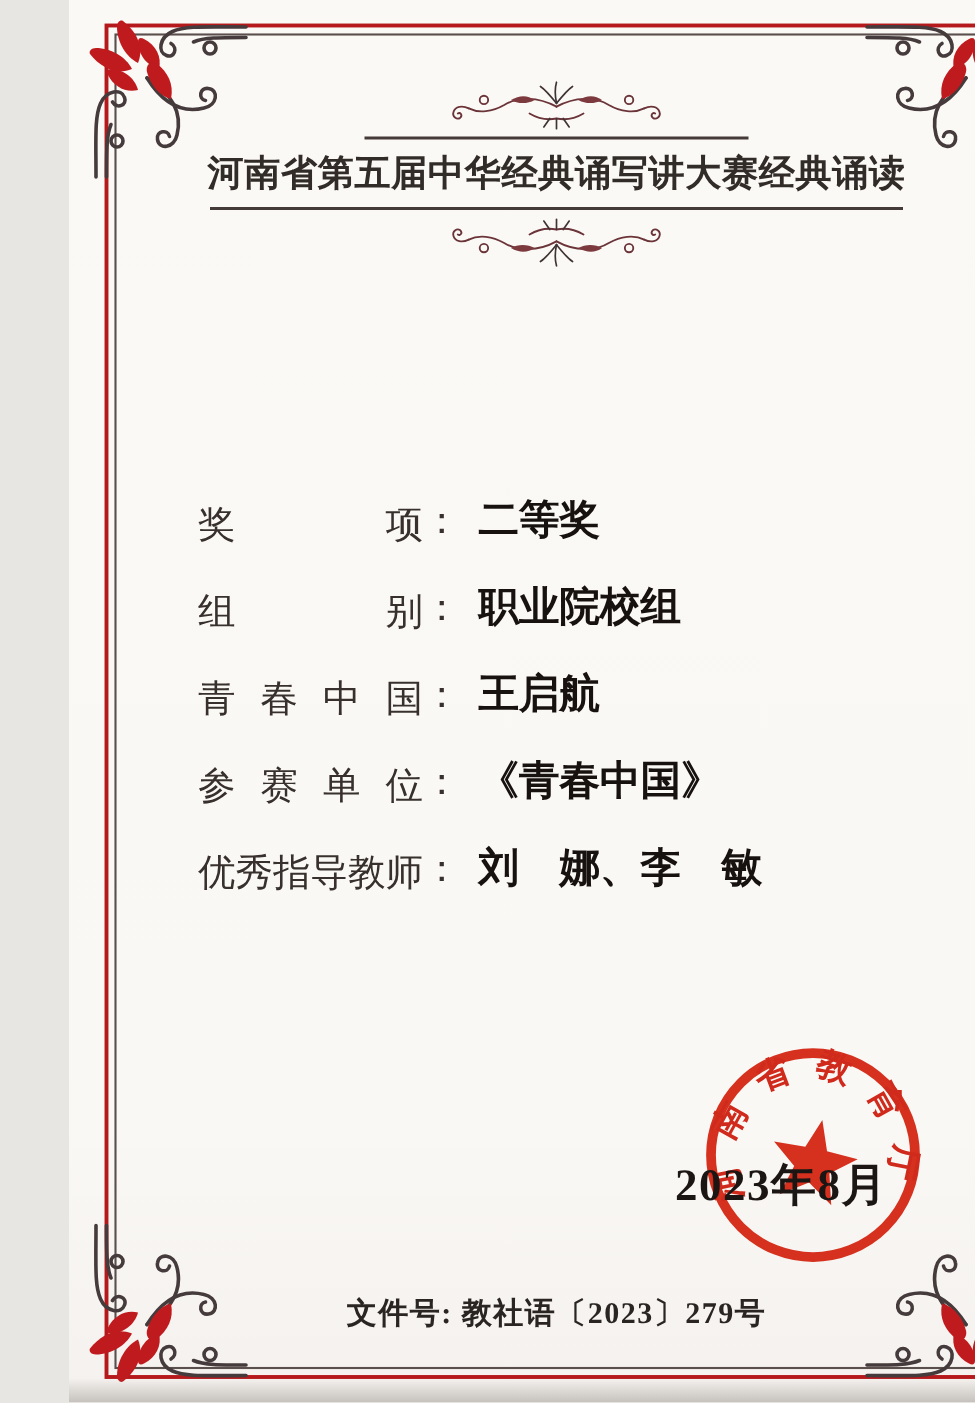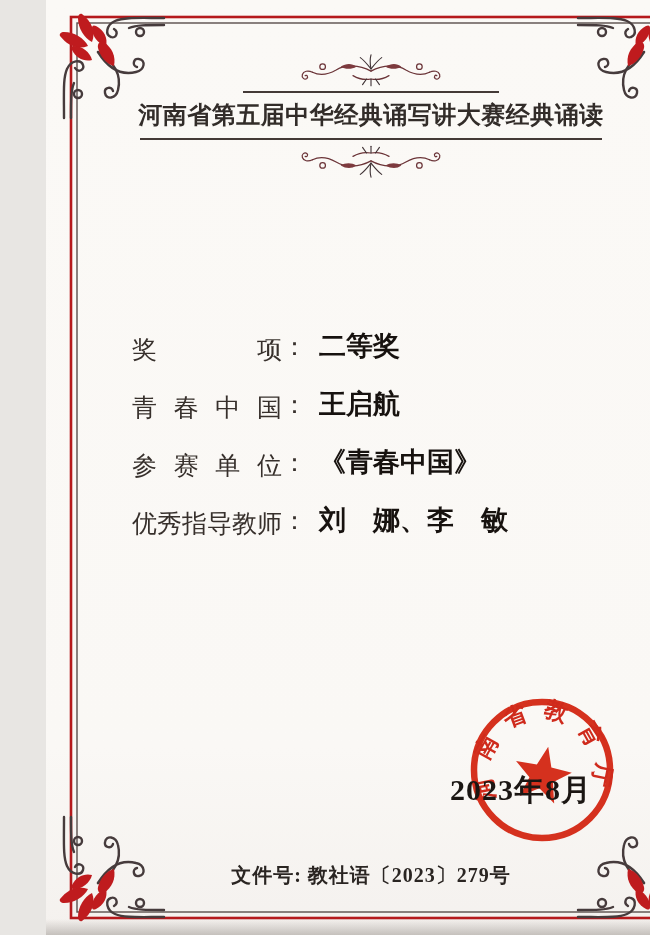--- a/index.html
+++ b/index.html
@@ -135,20 +135,23 @@
       </g>
     </svg>
   </div>
 
 
   <div class="fields">
     <div class="field-row">
       <span class="field-label">奖项</span><span class="field-colon">：</span><span class="field-value">二等奖</span>
     </div>
     <div class="field-row">
+      <span class="field-label">组别</span><span class="field-colon">：</span><span class="field-value">职业院校组</span>
+    </div>
+    <div class="field-row">
       <span class="field-label">青春中国</span><span class="field-colon">：</span><span class="field-value">王启航</span>
     </div>
     <div class="field-row">
       <span class="field-label">参赛单位</span><span class="field-colon">：</span><span class="field-value">《青春中国》</span>
     </div>
     <div class="field-row">
       <span class="field-label">优秀指导教师</span><span class="field-colon">：</span><span class="field-value">刘　娜、李　敏</span>
     </div>
   </div>
 

